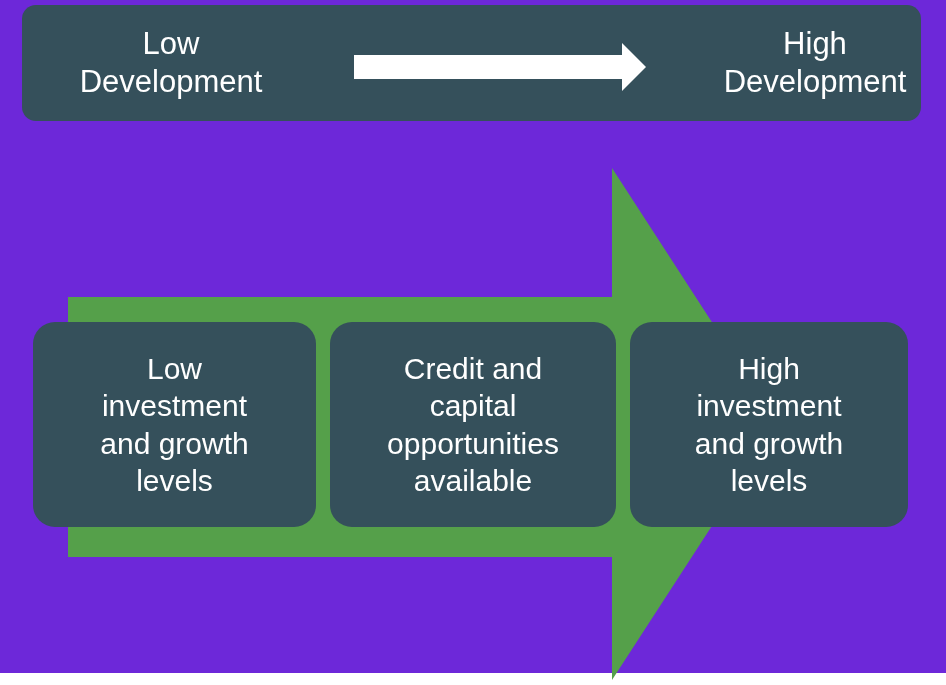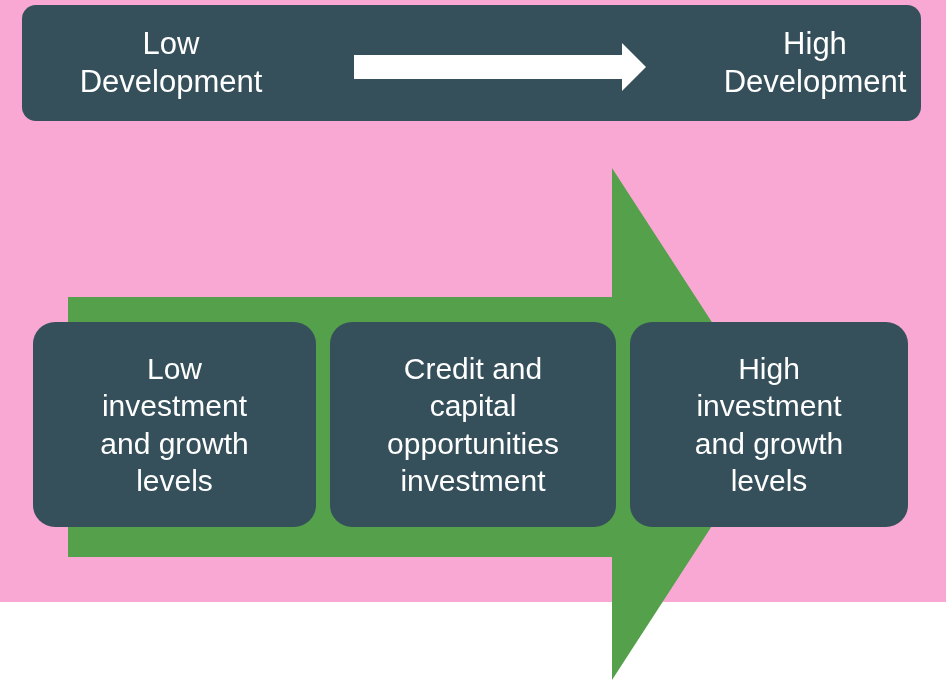--- a/index.html
+++ b/index.html
@@ -10,22 +10,22 @@
   body {
     width: 946px;
     height: 685px;
     background: #ffffff;
     font-family: "Liberation Sans", sans-serif;
     overflow: hidden;
   }
   #canvas {
     position: relative;
     width: 946px;
-    height: 602px;
-    background: #f9a8d4;
+    height: 673px;
+    background: #6d28d9;
   }
 
   
   .header-banner {
     position: absolute;
     left: 22px;
     top: 5px;
     width: 899px;
     height: 116px;
     background: #35505b;
@@ -118,21 +118,21 @@
     <div class="callout-text">Low
 investment
 and growth
 levels</div>
   </div>
 
   <div class="callout callout-2">
     <div class="callout-text">Credit and
 capital
 opportunities
-investment</div>
+available</div>
   </div>
 
   <div class="callout callout-3">
     <div class="callout-text">High
 investment
 and growth
 levels</div>
   </div>
 
 </div>

